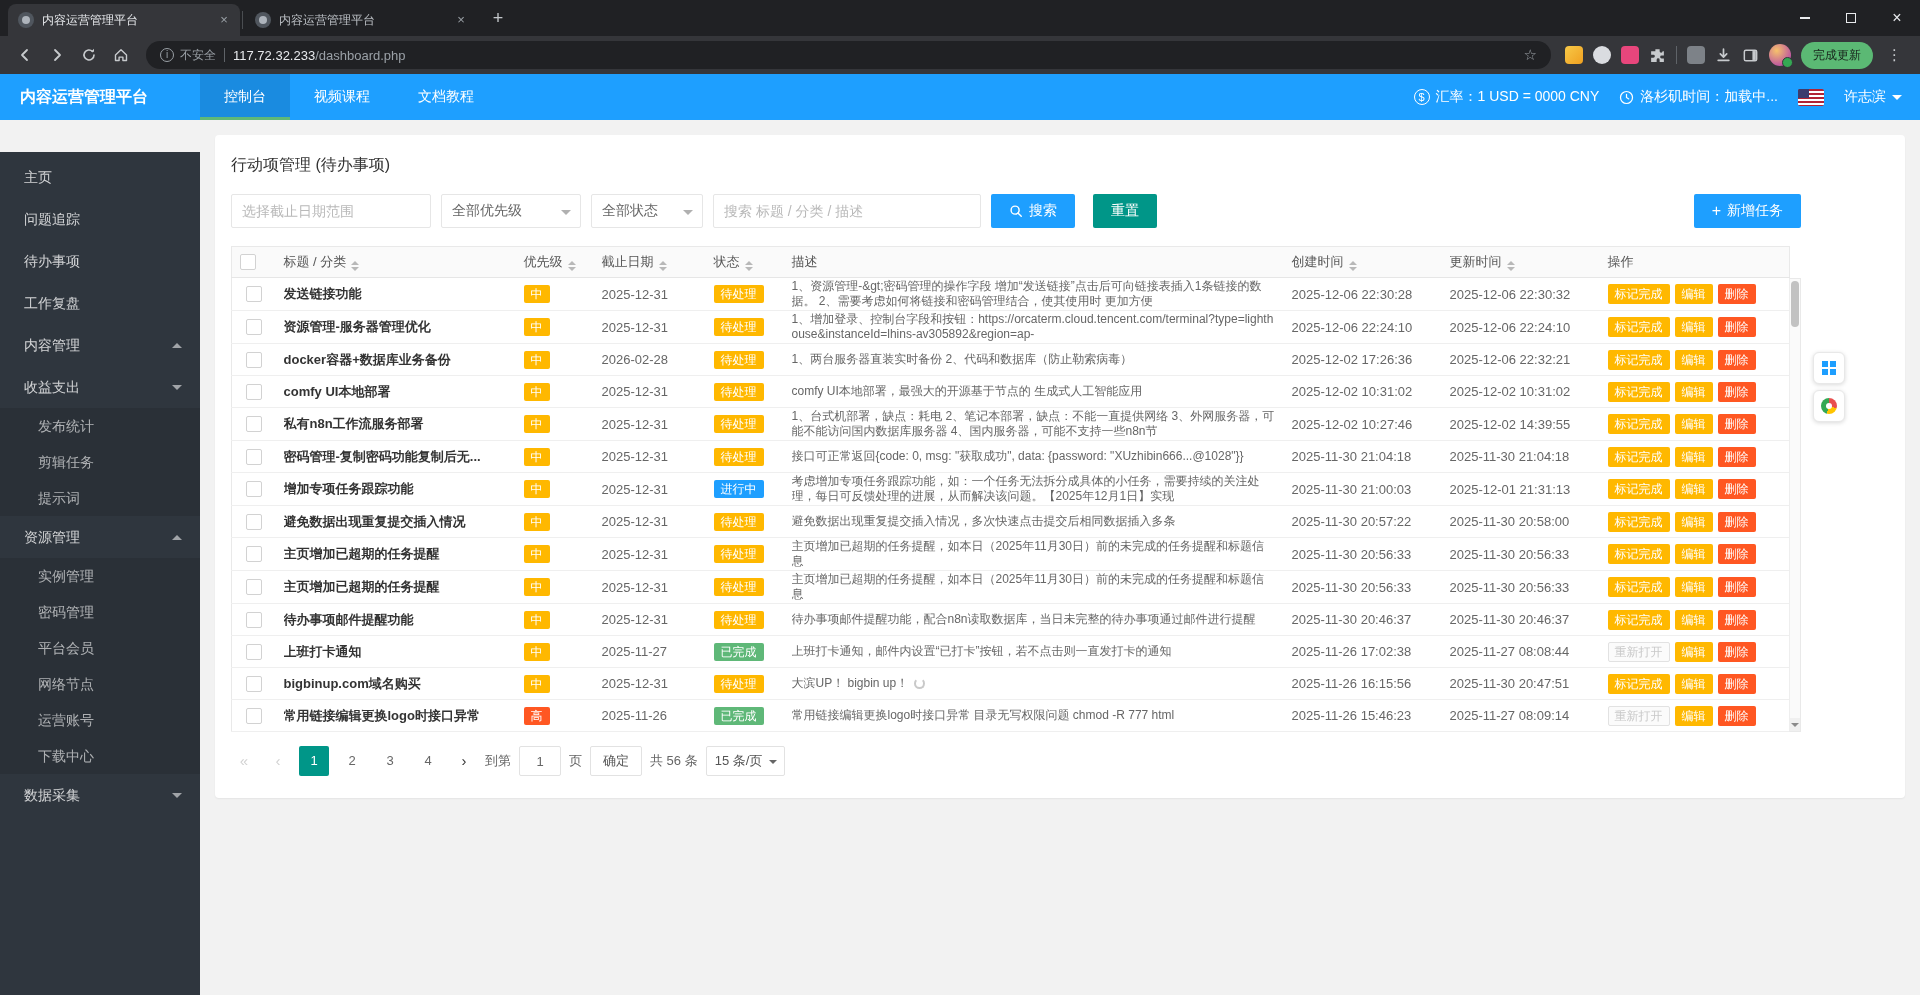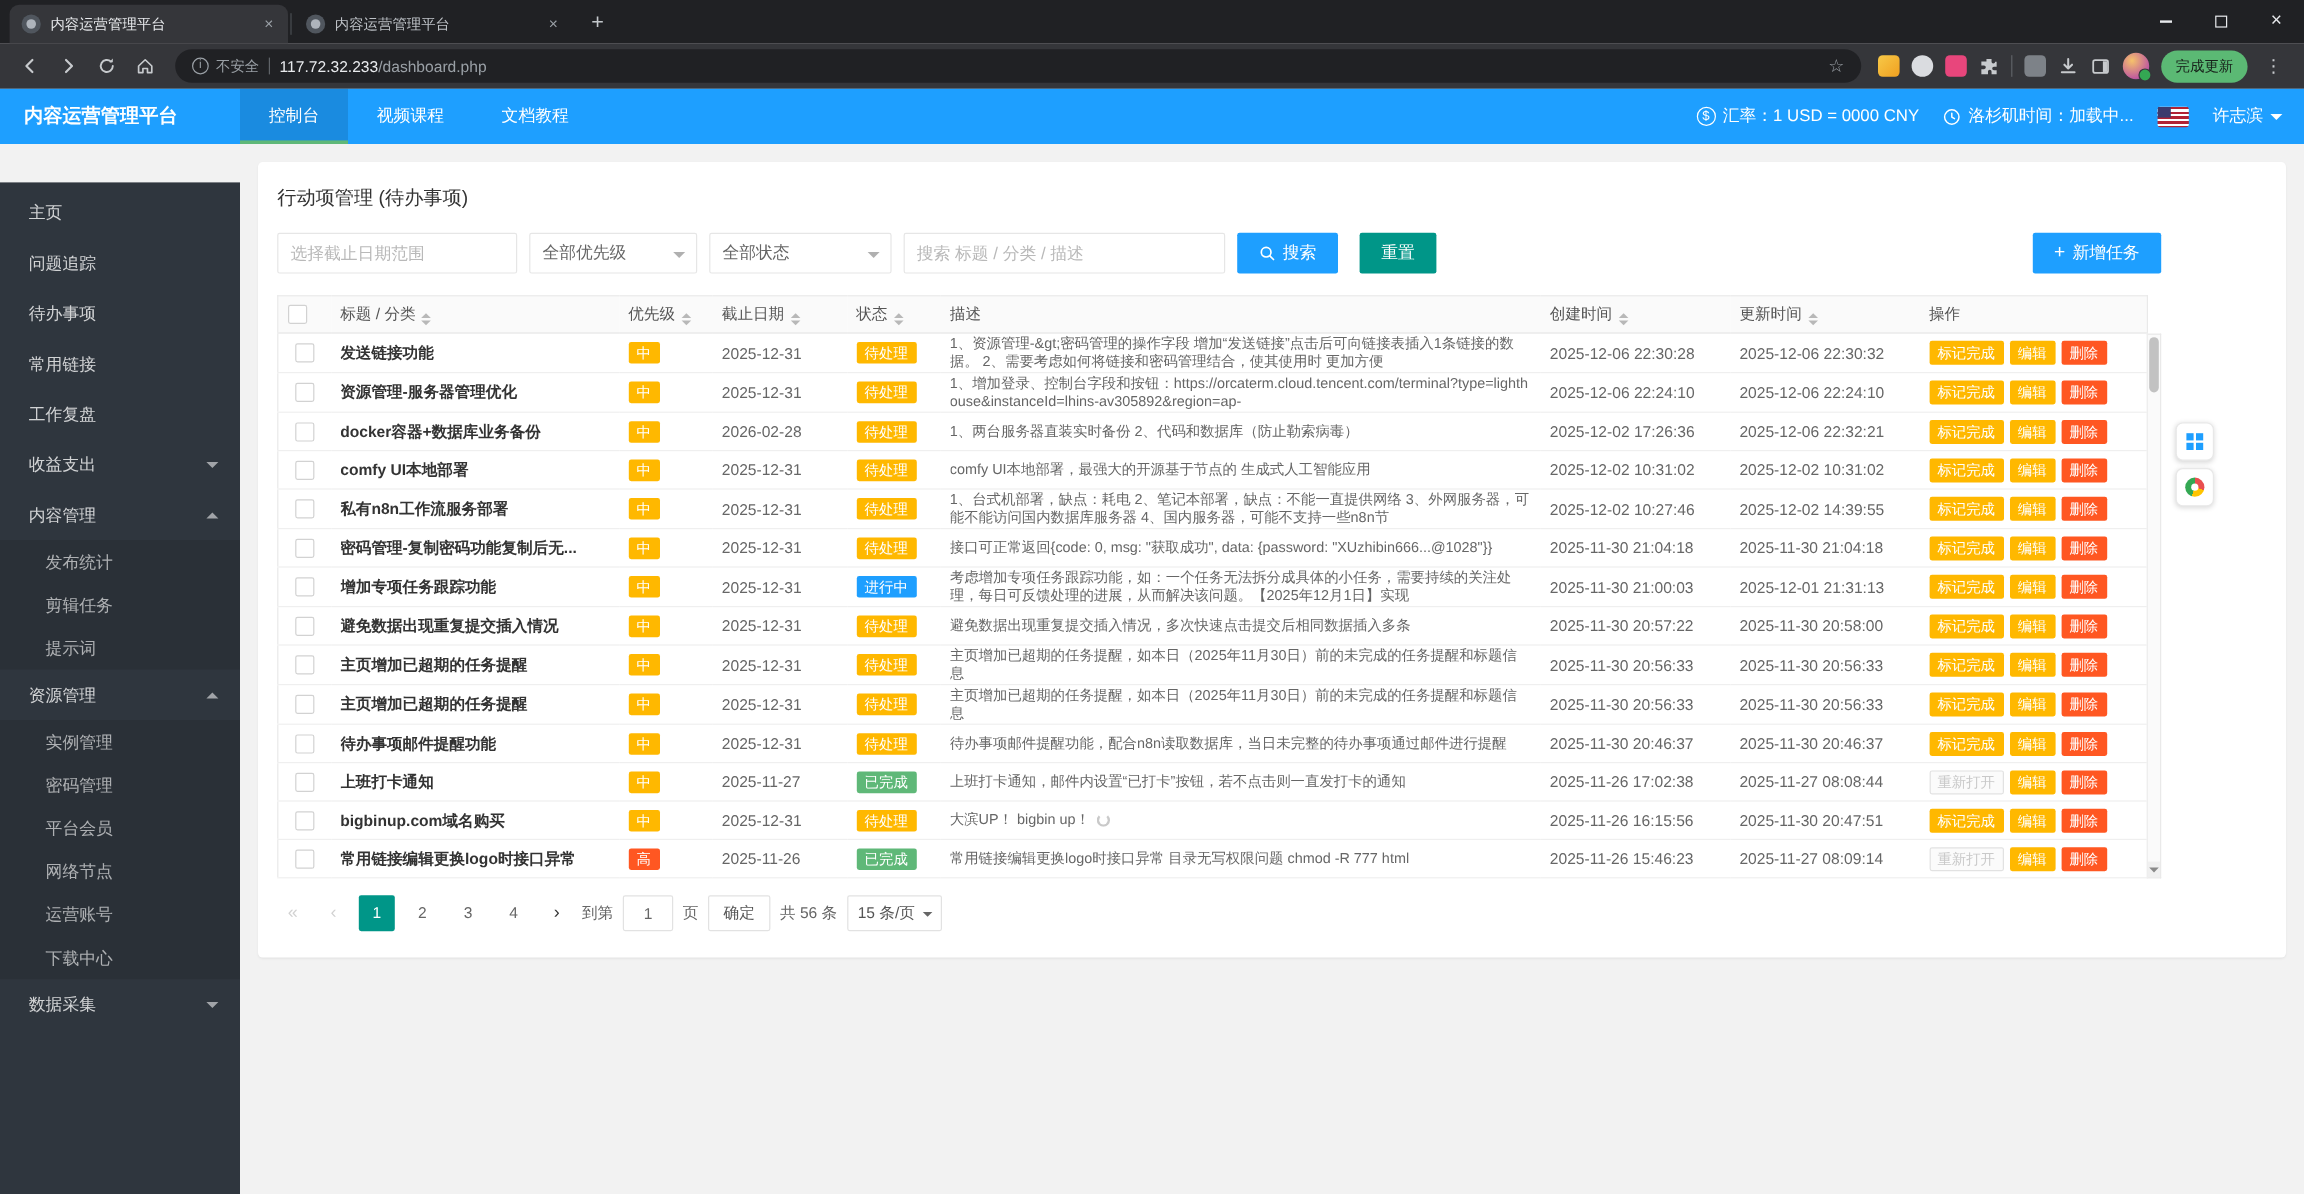--- a/index.html
+++ b/index.html
@@ -252,24 +252,23 @@
       <span class="caret-dn"></span>
     </div>
   </div>
 </div>
 
 <div class="page-body">
   <div class="sidebar" id="side-menu">
       <div class="side-item"><span>主页</span></div>
       <div class="side-item"><span>问题追踪</span></div>
       <div class="side-item"><span>待办事项</span></div>
-      <div class="side-item"><span>常用链接</span></div>
       <div class="side-item"><span>工作复盘</span></div>
+      <div class="side-item"><span>内容管理</span><i class="chev chev-up"></i></div>
       <div class="side-item"><span>收益支出</span><i class="chev chev-down"></i></div>
-      <div class="side-item"><span>内容管理</span><i class="chev chev-up"></i></div>
       <div class="side-children">
         <div class="side-child">发布统计</div>
         <div class="side-child">剪辑任务</div>
         <div class="side-child">提示词</div>
       </div>
       <div class="side-item"><span>资源管理</span><i class="chev chev-up"></i></div>
       <div class="side-children">
         <div class="side-child">实例管理</div>
         <div class="side-child">密码管理</div>
         <div class="side-child">平台会员</div>
@@ -282,21 +281,21 @@
 
   <div class="content">
     <div class="card">
       <h2 class="card-title">行动项管理 (待办事项)</h2>
 
       <div class="filter-bar">
         <input class="f-input" style="width: 200px;" placeholder="选择截止日期范围">
         <div class="sel" style="width:140px">
             <span>全部优先级</span>
           </div>
-        <div class="sel" style="width:152px">
+        <div class="sel" style="width:112px">
             <span>全部状态</span>
           </div>
         <input class="f-input" style="width: 268px;" placeholder="搜索 标题 / 分类 / 描述">
         <button class="btn btn-search">
           <svg width="14" height="14" viewBox="0 0 16 16">
               <circle cx="7" cy="7" r="4.6" stroke="#fff" stroke-width="1.6" fill="none"></circle>
               <path d="M10.5 10.5 14 14" stroke="#fff" stroke-width="1.6" stroke-linecap="round"></path>
             </svg>
           <span>搜索</span>
         </button>

